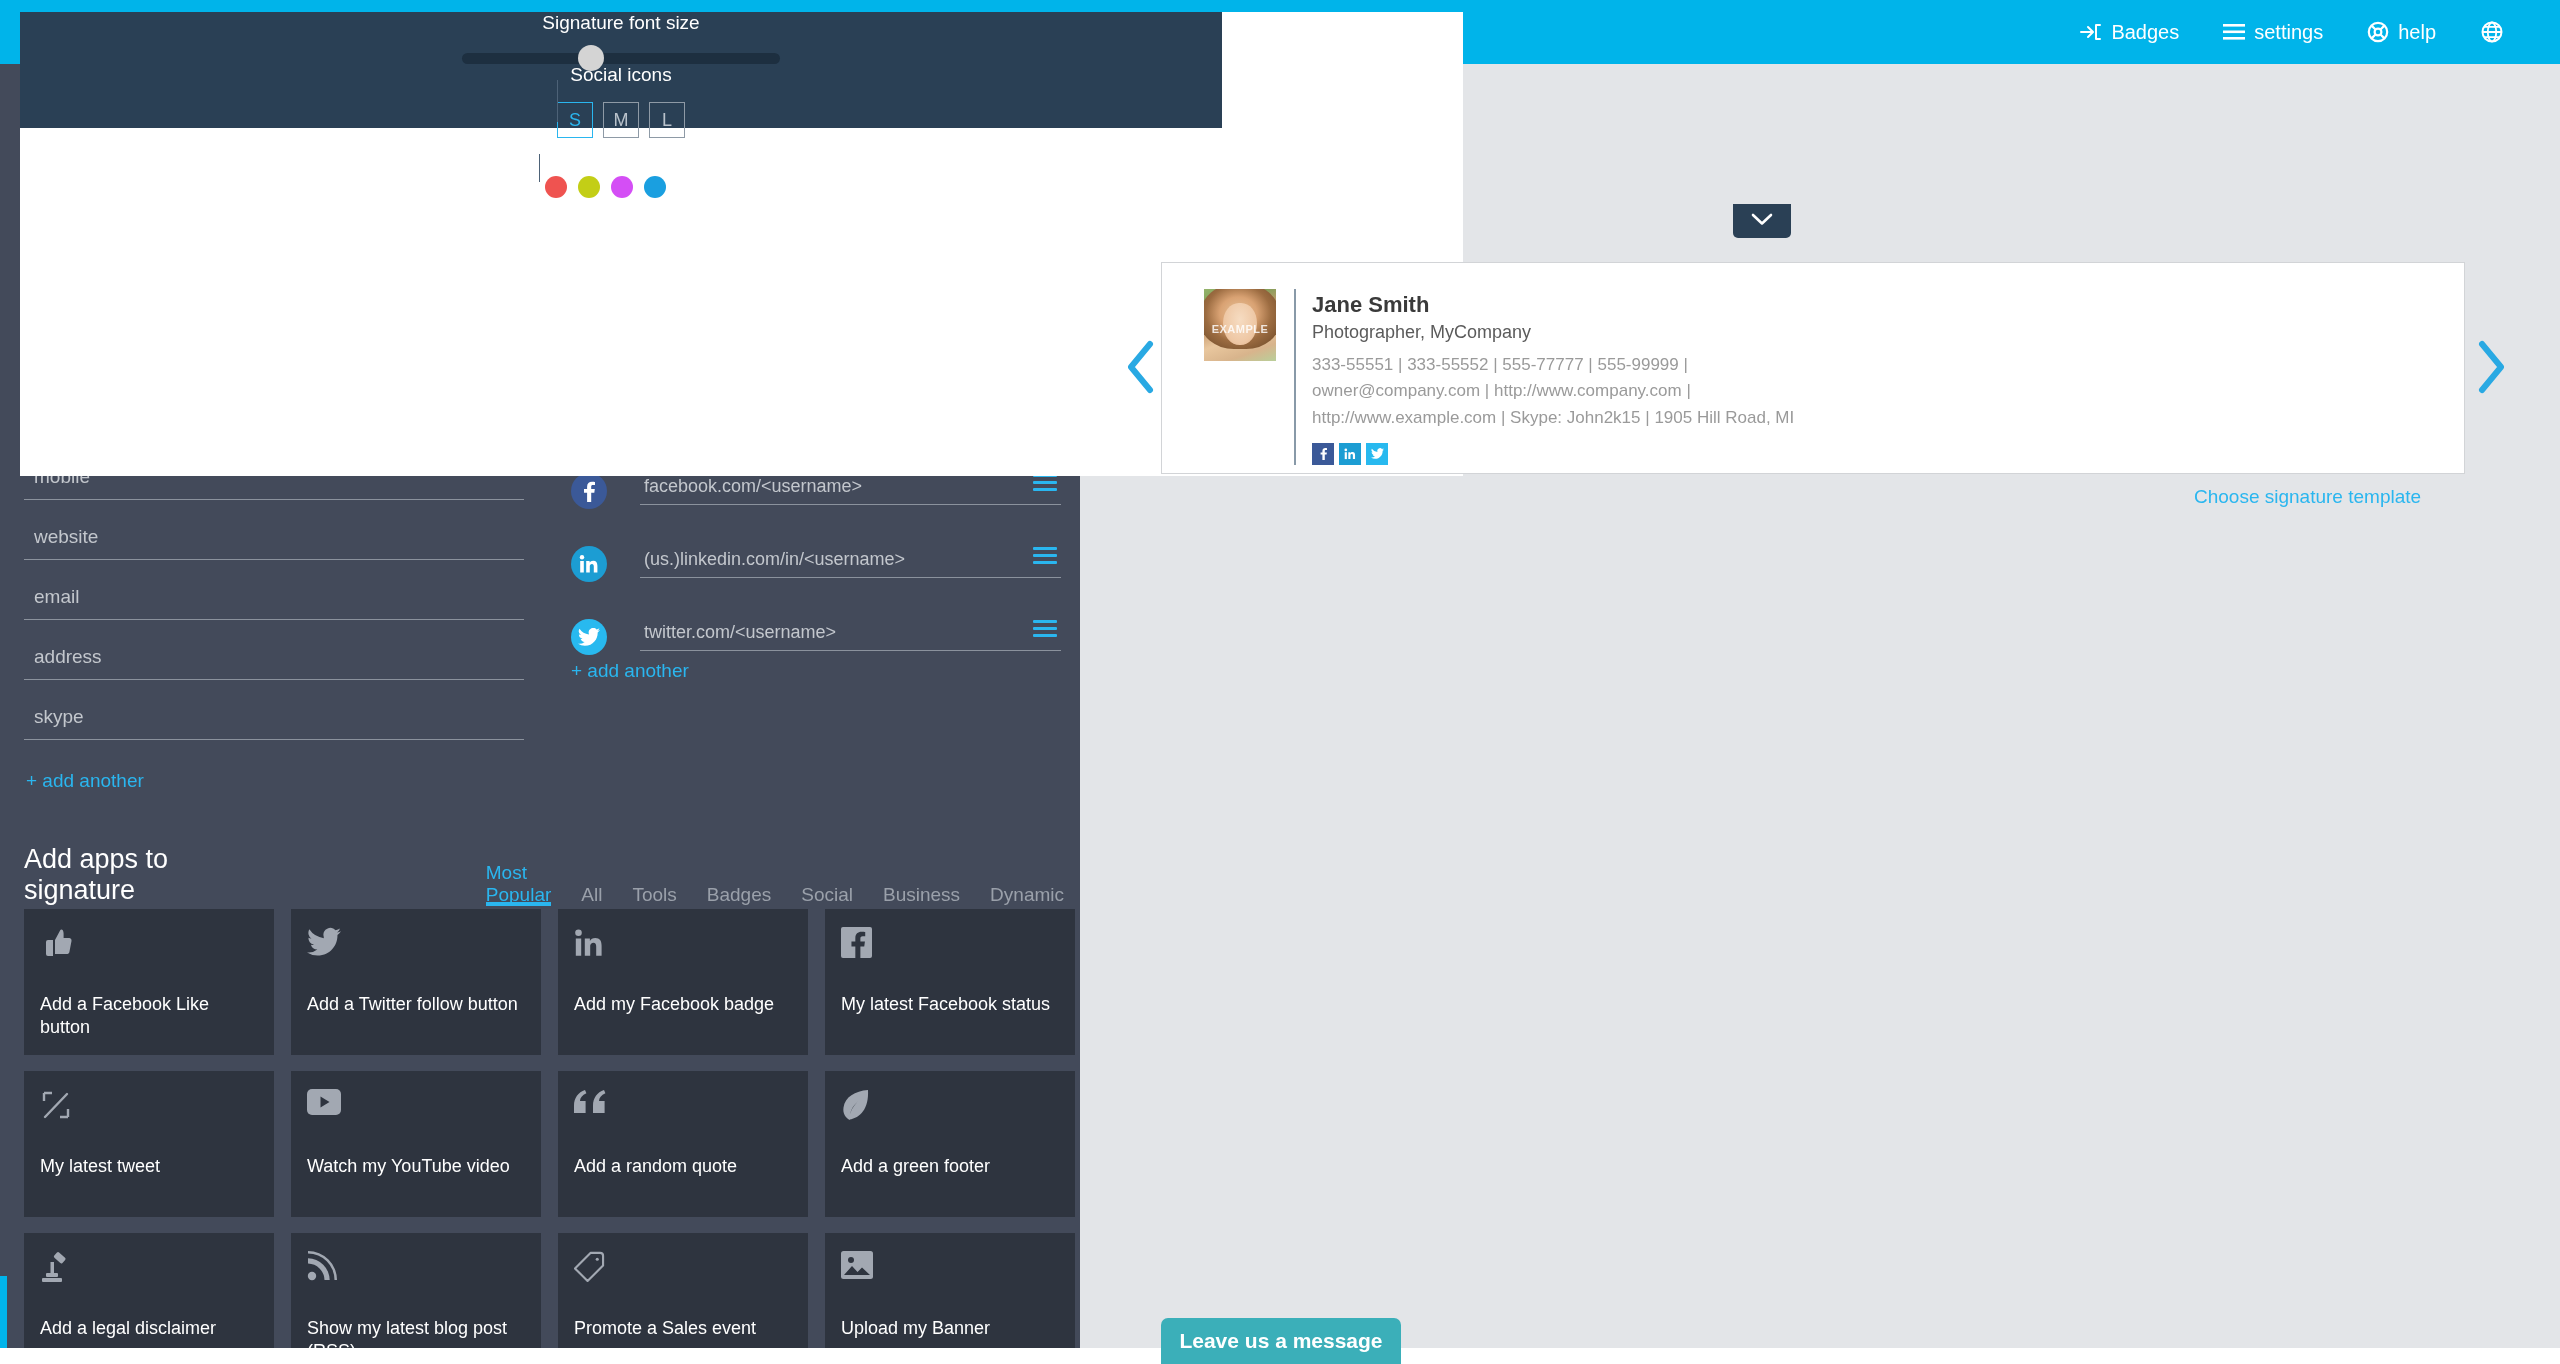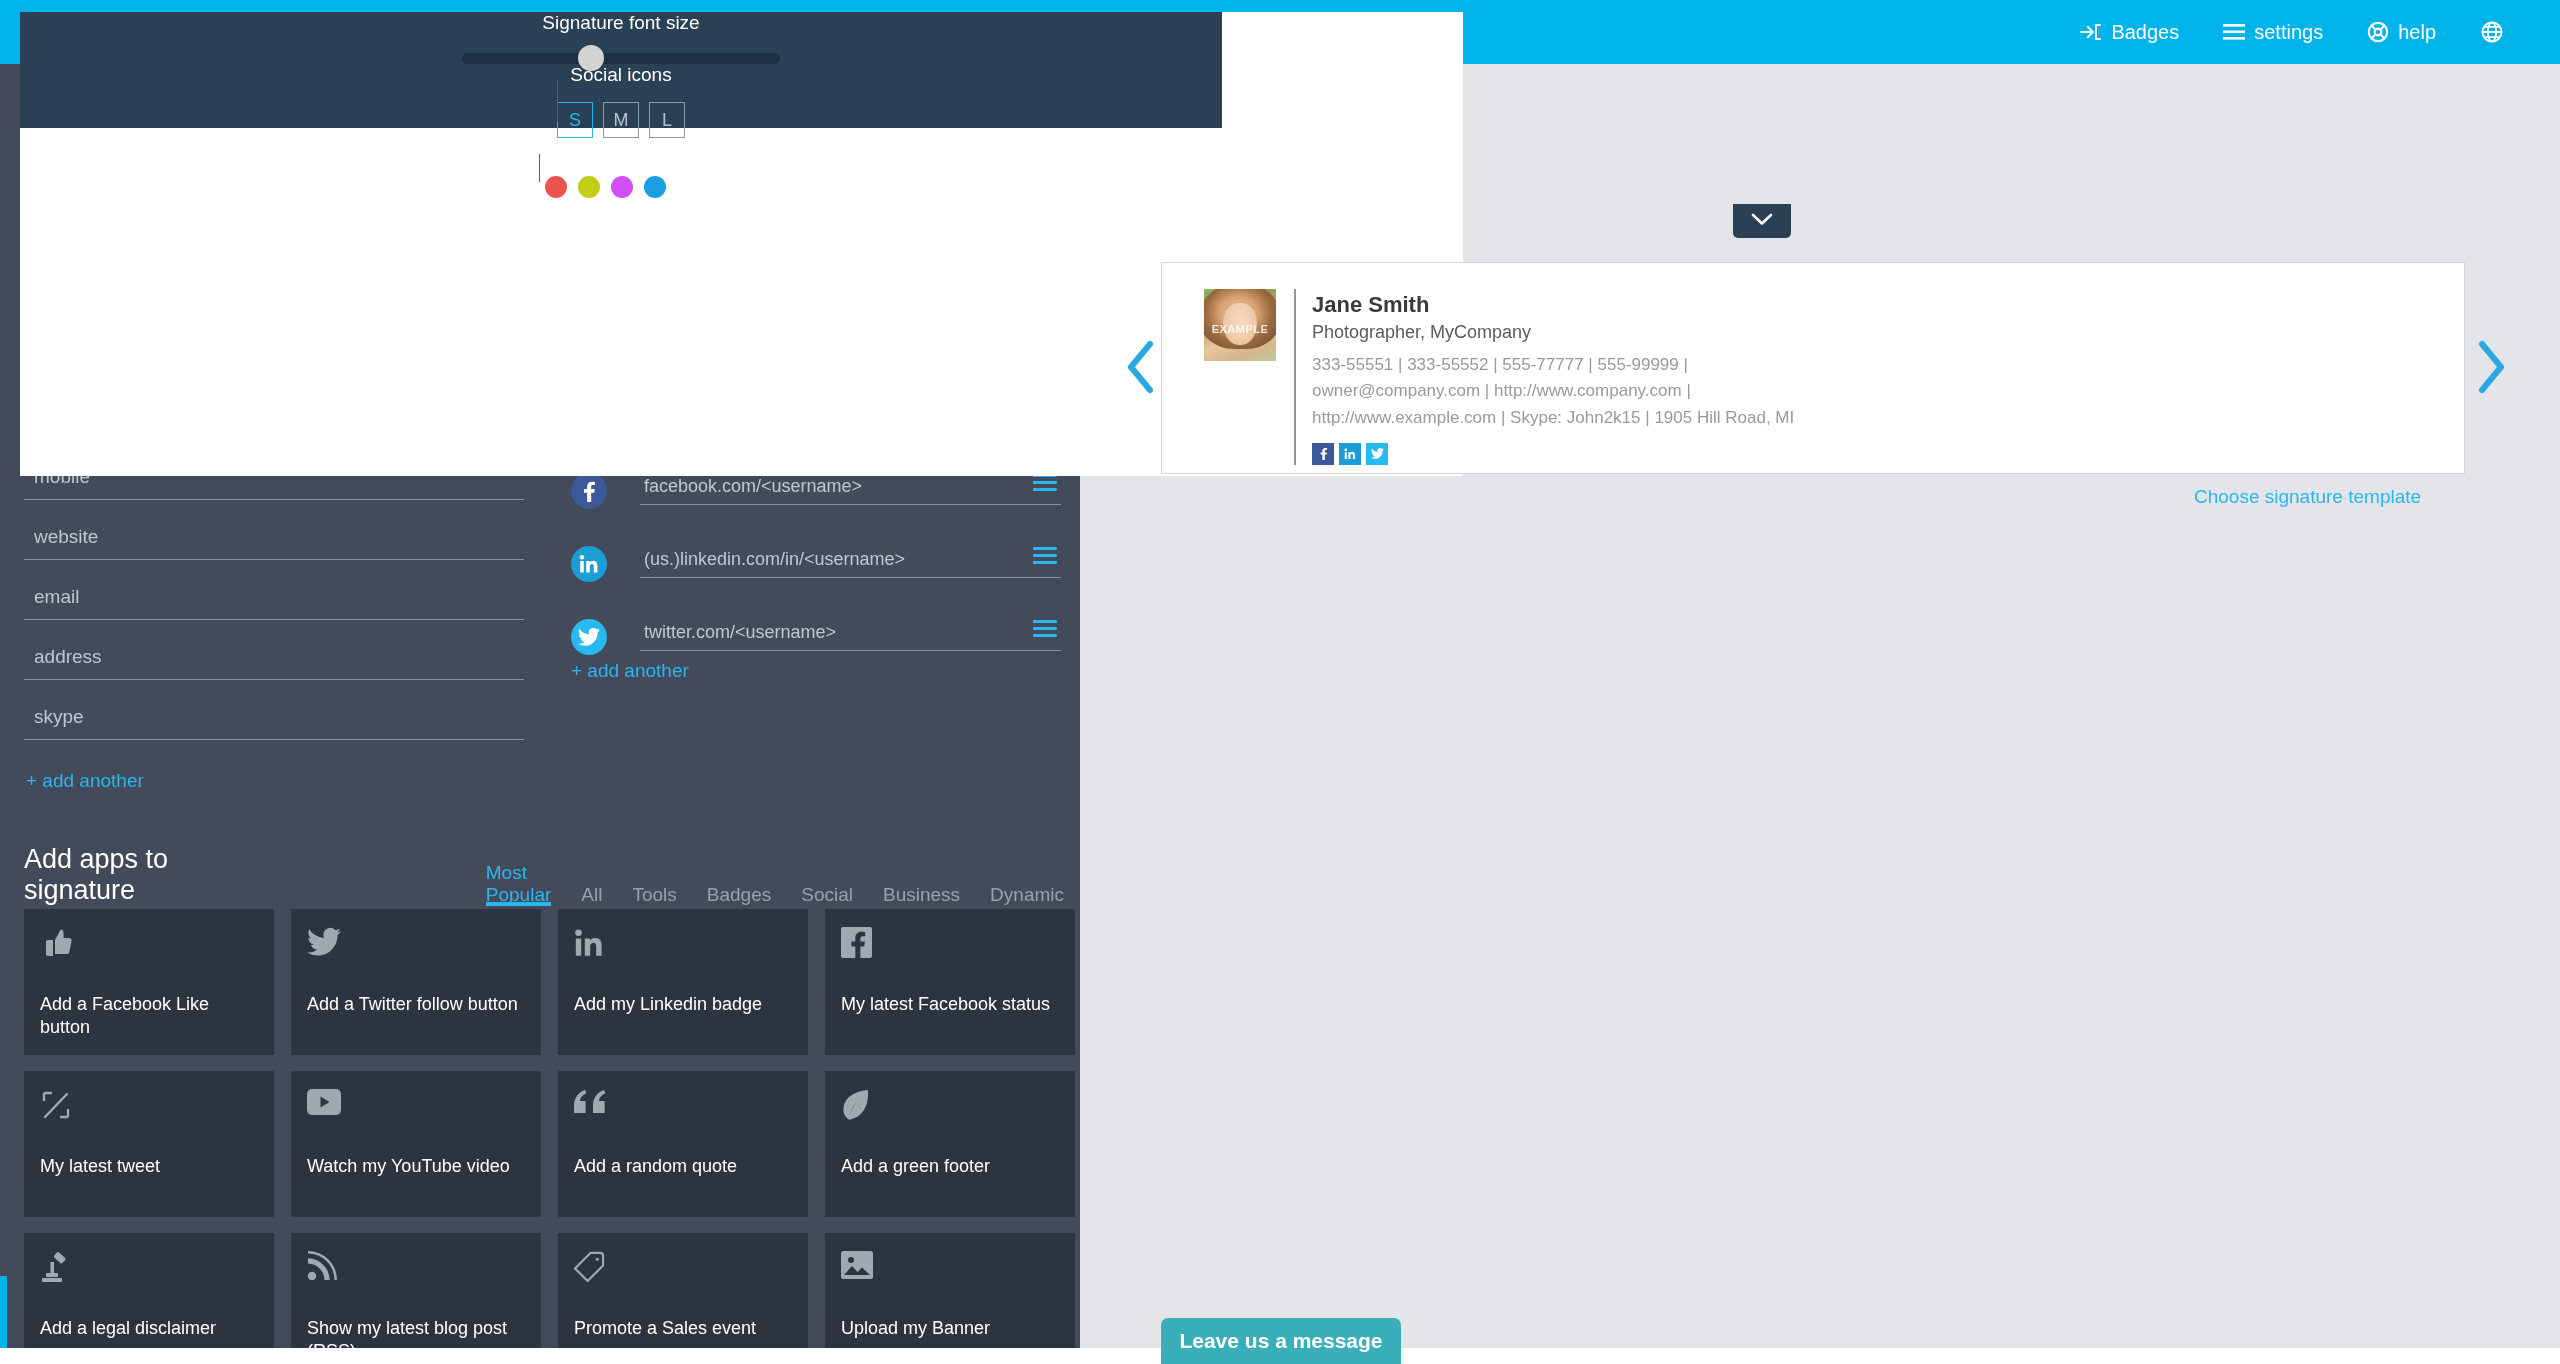--- a/index.html
+++ b/index.html
@@ -405,21 +405,21 @@
       </div>
 
       <div class="app-card">
         <div class="app-icon">
           <svg width="30" height="32" viewBox="0 0 20 20" fill="currentColor">
               <rect x="1.2" y="7" width="3.6" height="11.5"></rect>
               <circle cx="3" cy="3.2" r="2.2"></circle>
               <path d="M7.2 7h3.4v1.6c.6-1 1.8-1.9 3.6-1.9 3 0 4.2 1.9 4.2 5.1v6.7h-3.6v-6c0-1.6-.5-2.6-1.9-2.6-1.1 0-1.7.8-2 1.5-.1.3-.1.7-.1 1v6.1H7.2V7z"></path>
             </svg>
         </div>
-        <div class="app-label">Add my Linkedin badge</div>
+        <div class="app-label">Add my Facebook badge</div>
       </div>
 
       <div class="app-card">
         <div class="app-icon">
           <svg width="31" height="31" viewBox="0 0 32 32">
               <rect width="32" height="32" rx="2" fill="currentColor"></rect>
               <path d="M20 32V20h4l.7-5H20v-3c0-1.4.4-2.4 2.5-2.4H25V5.2c-.45-.06-2-.2-3.8-.2-3.8 0-6.4 2.3-6.4 6.5V15h-4v5h4v12h5.2z" fill="#2e343f"></path>
             </svg>
         </div>
         <div class="app-label">My latest Facebook status</div>

